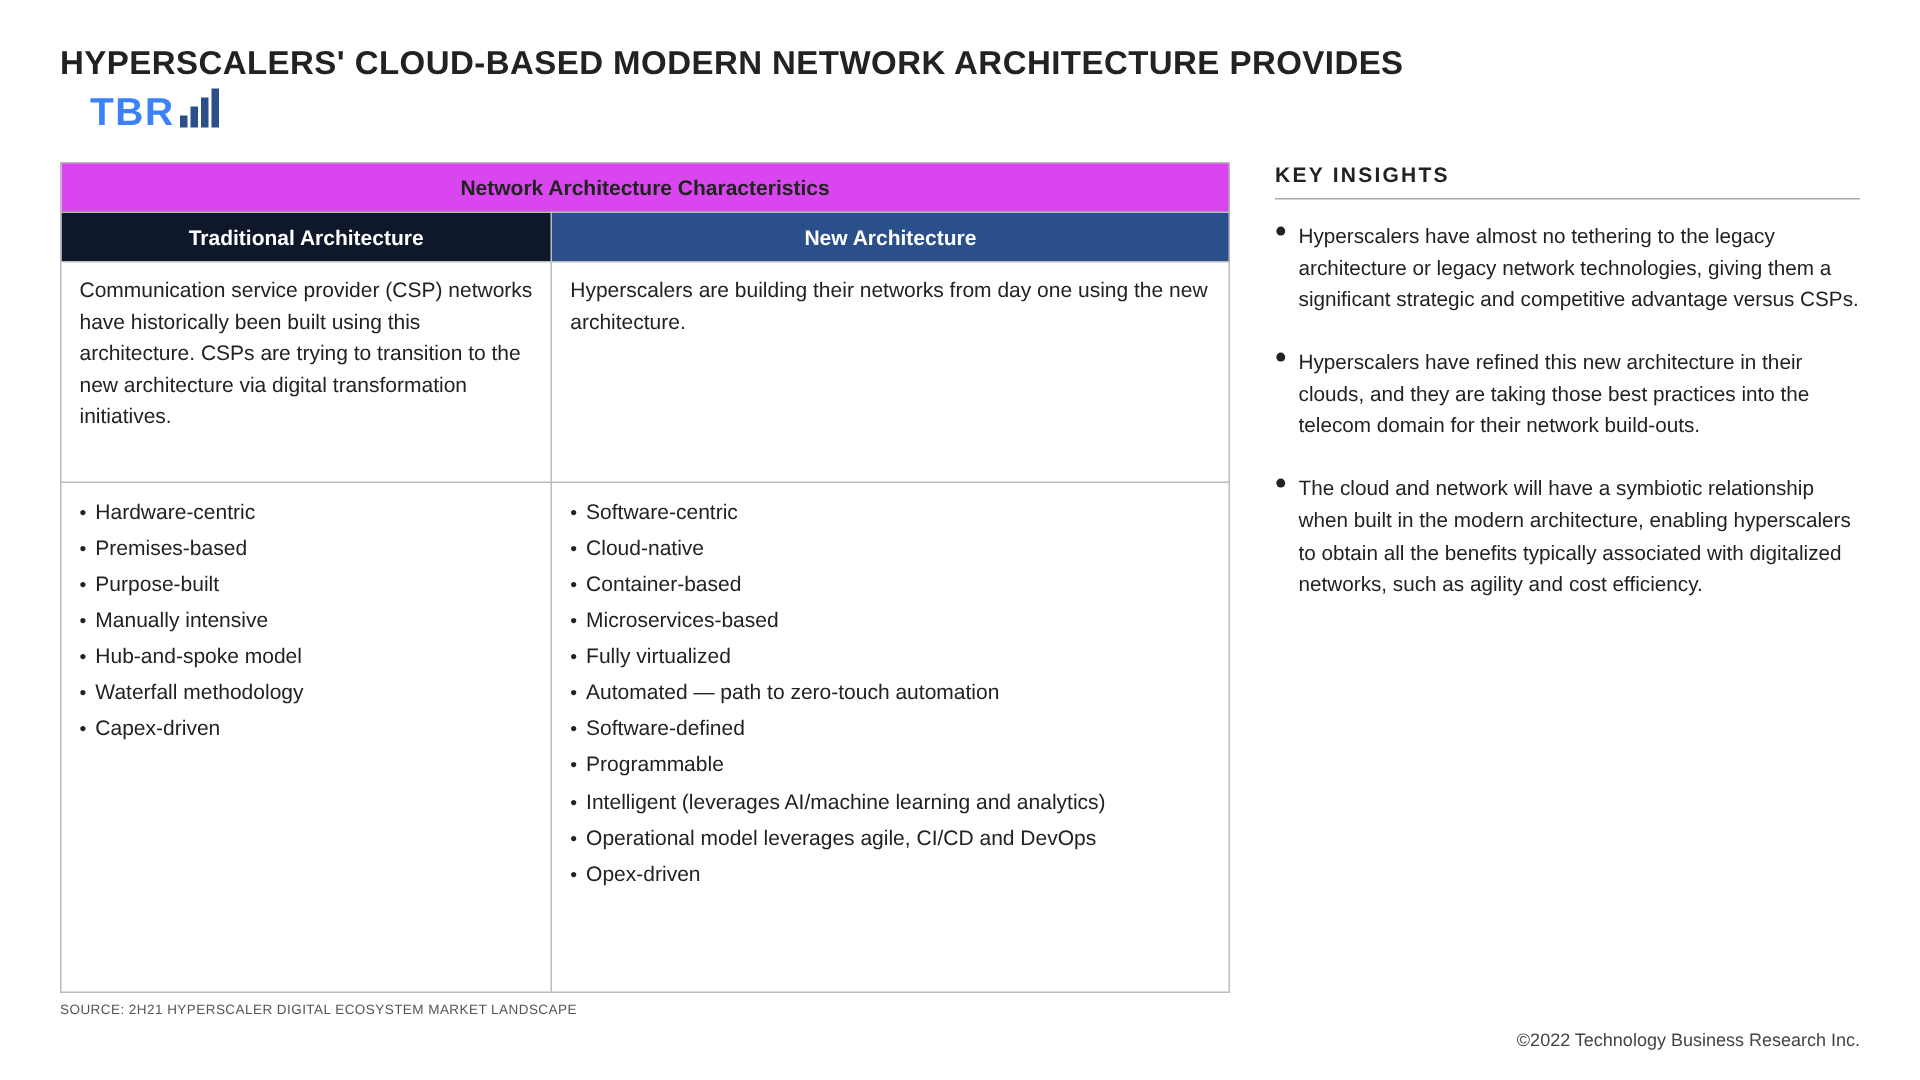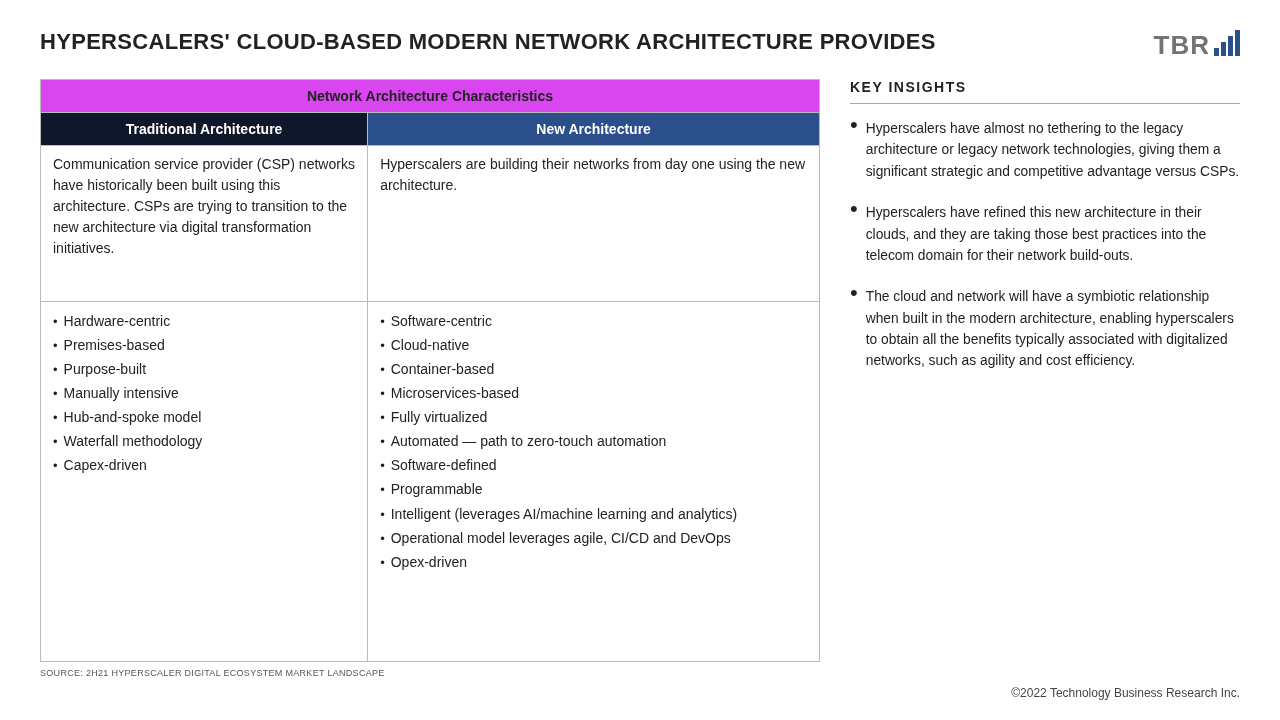--- a/index.html
+++ b/index.html
@@ -16,43 +16,43 @@
       height: 720px;
       padding: 28px 40px 20px 40px;
       display: flex;
       flex-direction: column;
     }
     .header-row {
       display: flex;
       justify-content: space-between;
       align-items: flex-start;
       margin-bottom: 18px;
+      flex-direction: column;
     }
     .main-title {
       font-size: 22px;
       font-weight: 900;
       color: #222;
       text-transform: uppercase;
       letter-spacing: 0.3px;
       line-height: 1.3;
       max-width: 1050px;
     }
     .logo {
       display: flex;
       align-items: flex-start;
       flex-shrink: 0;
       margin-left: 20px;
       margin-top: 2px;
     }
     .logo-text {
       font-size: 26px;
       font-weight: 900;
-      color: #737373;
+      color: #3b82f6;
       letter-spacing: 1px;
-      margin-left: 20px;
     }
     .logo-chart {
       display: flex;
       align-items: flex-end;
       gap: 2px;
       margin-left: 4px;
       margin-bottom: 4px;
     }
     .logo-bar {
       background: #2a4f8a;

